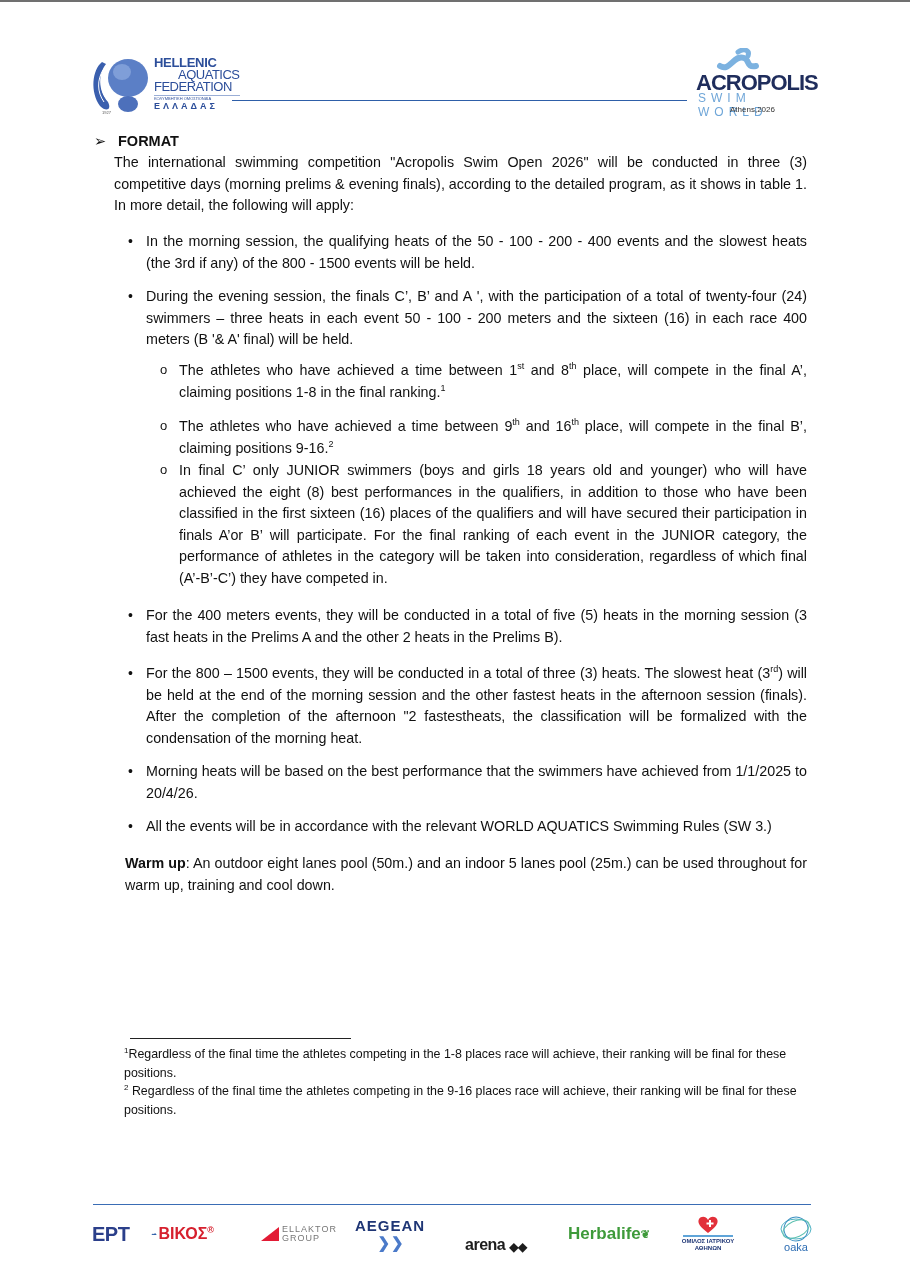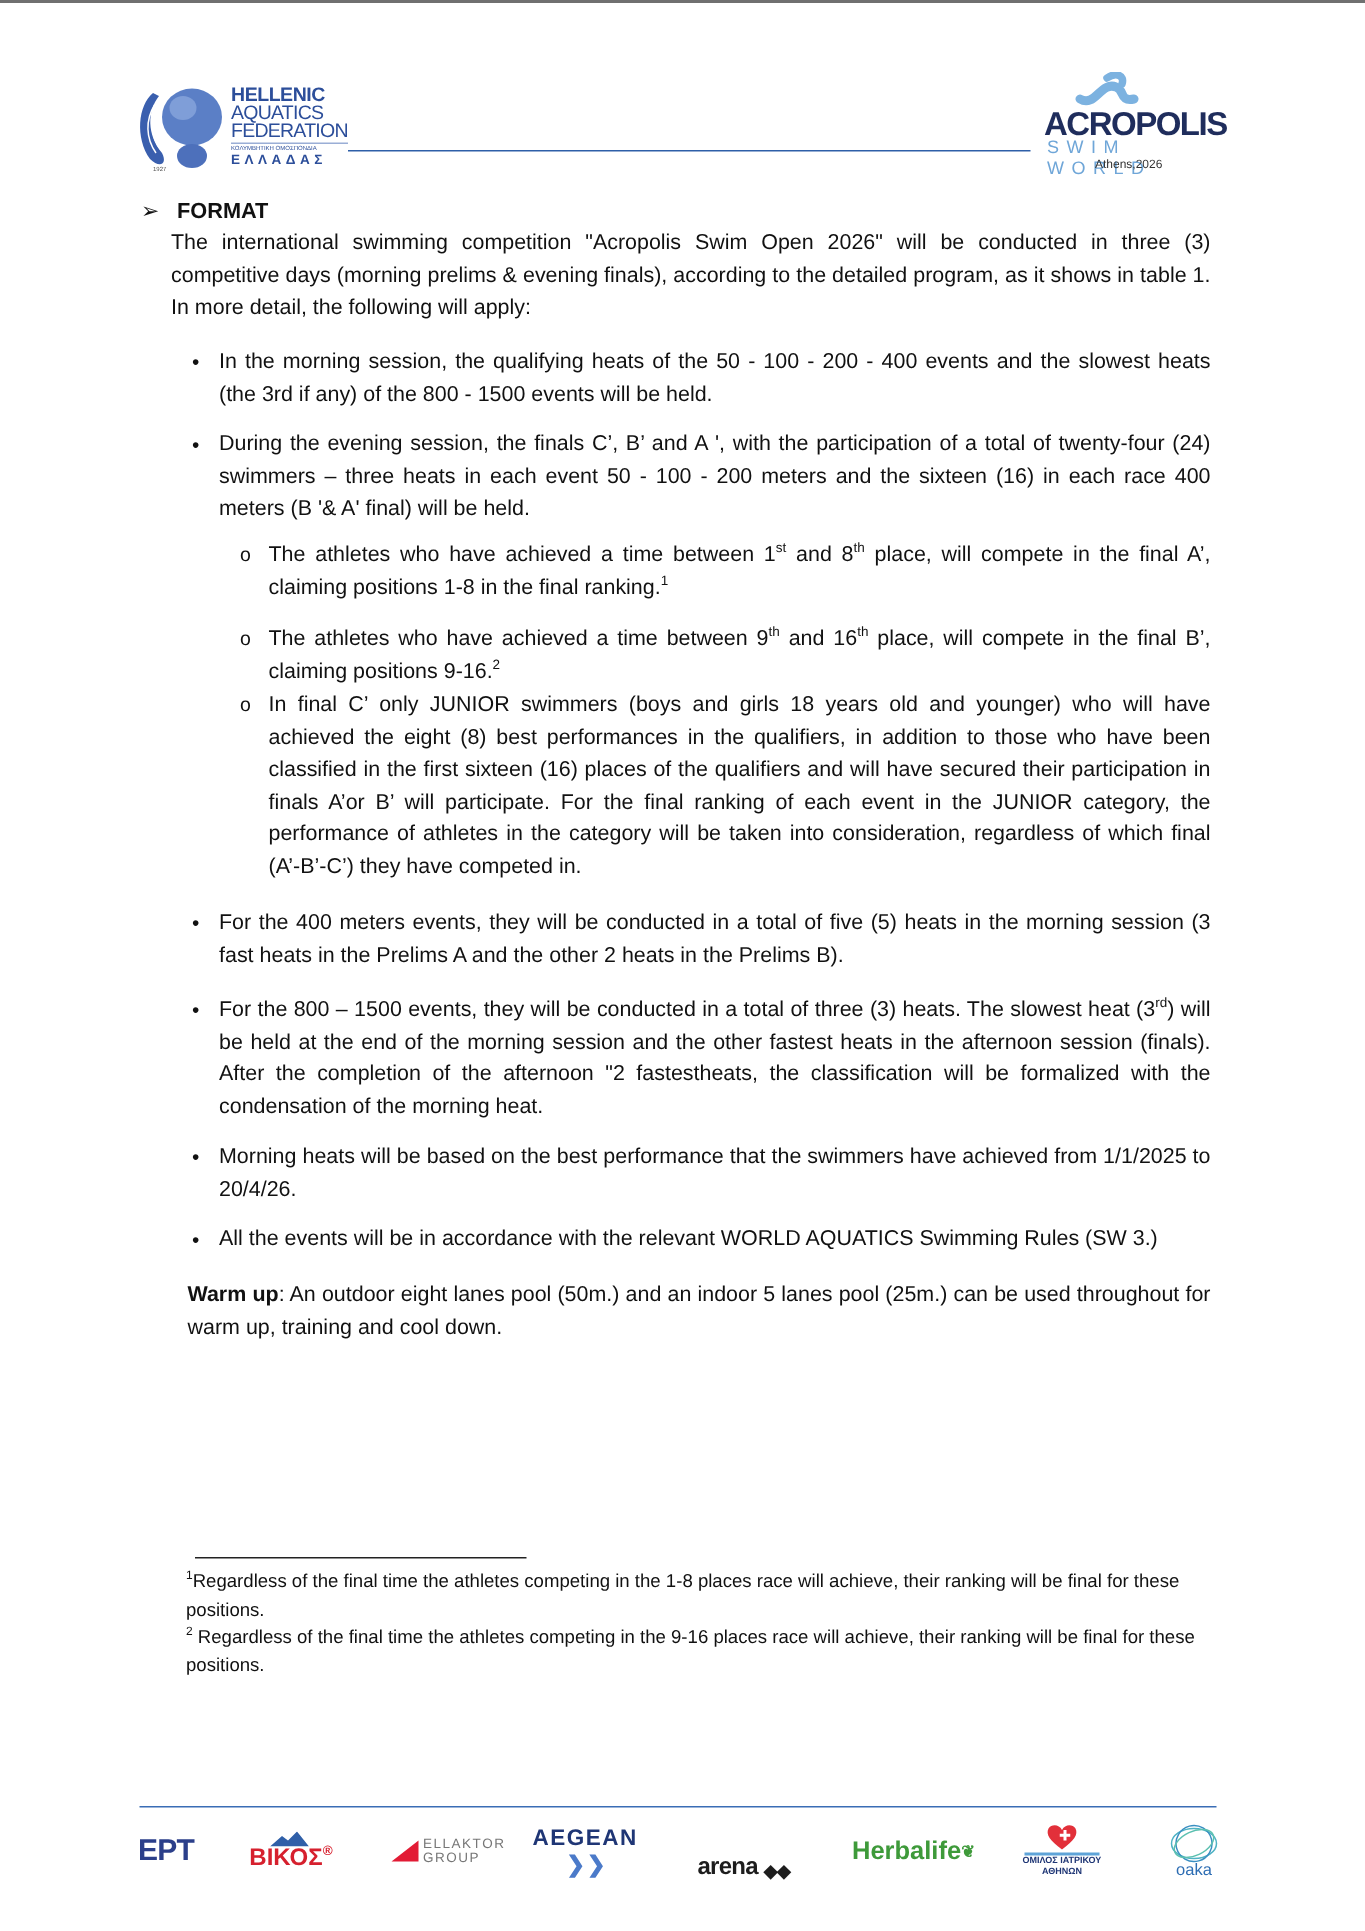--- a/index.html
+++ b/index.html
@@ -7,21 +7,21 @@
     width: 910px; height: 1287px; position: relative; overflow: hidden;
     font-family: "Liberation Sans", sans-serif; color: #111;
   }
   .top-rule { position: absolute; left: 0; top: 0; width: 910px; height: 2px; background: #707070; }
 
   
   .hdr-logo-left { position: absolute; left: 88px; top: 52px; width: 140px; height: 64px; }
   .hdr-logo-left svg { position: absolute; left: 0; top: 0; }
   .haf-text { position: absolute; left: 66px; top: 5px; font-family: "Liberation Sans", sans-serif; color: #2c4e9a; line-height: 12px; }
   .haf-text .l1 { font-size: 13px; font-weight: bold; letter-spacing: -0.3px; }
-  .haf-text .l2 { font-size: 13px; letter-spacing: -0.5px; }
+  .haf-text .l2 { font-size: 13px; letter-spacing: -0.5px; margin-left: 24px; }
   .haf-text .l3 { font-size: 13px; letter-spacing: -0.5px; }
   .haf-text .l4 { font-size: 4px; line-height: 6px; border-top: 1px solid #9aaed6; margin-top: 2px; color: #2c4e9a; }
   .haf-text .l5 { font-size: 9px; font-weight: bold; letter-spacing: 3px; line-height: 9px; }
   .hdr-line { position: absolute; left: 232px; top: 100px; width: 455px; height: 1px; background: #2e5fa8; }
   .hdr-logo-right { position: absolute; left: 694px; top: 48px; width: 125px; height: 68px; }
   .aso-title { position: absolute; left: 2px; top: 22px; font-size: 22px; font-weight: bold; color: #1f2d5c; letter-spacing: -1px; }
   .aso-sub { position: absolute; left: 4px; top: 43px; font-size: 12px; color: #6fa6d8; letter-spacing: 5px; }
   .aso-city { position: absolute; left: 36px; top: 57px; font-size: 8px; color: #333; }
 
   
@@ -40,21 +40,21 @@
 
   .fn-rule { position: absolute; left: 130px; top: 1038px; width: 221px; height: 1px; background: #222; }
   .footnotes { position: absolute; left: 124px; top: 1045px; width: 690px; font-size: 12.4px; line-height: 18.5px; }
   .footnotes div { position: relative; }
   .footnotes sup { font-size: 8px; }
 
   
   .ftr-line { position: absolute; left: 93px; top: 1204px; width: 718px; height: 1px; background: #3a6db5; }
   .sponsor { position: absolute; top: 1214px; height: 40px; display: flex; align-items: center; justify-content: center; }
   .ert { left: 92px; font-size: 20px; font-weight: bold; color: #2b3f8a; letter-spacing: -0.5px; }
-  .vikos { left: 162px; width: 64px; flex-direction: column; }
+  .vikos { left: 150px; width: 64px; flex-direction: row; }
   .vikos .mtn { width: 40px; height: 10px; }
   .vikos .name { font-size: 16px; font-weight: bold; color: #d6202e; line-height: 16px; }
   .ellaktor { left: 254px; width: 90px; }
   .ellaktor .tri { width: 0; height: 0; border-left: 18px solid transparent; border-bottom: 14px solid #e21b35; margin-right: 3px; }
   .ellaktor .txt { font-size: 9px; line-height: 9px; color: #777; letter-spacing: 1px; }
   .aegean { left: 355px; font-size: 15px; font-weight: bold; color: #1f3675; letter-spacing: 1px; flex-direction: column; }
   .aegean .chev { color: #4b7ac9; font-size: 15px; margin-left: 2px; }
   .arena { left: 465px; font-size: 16px; font-weight: bold; color: #1d1d1d; letter-spacing: -0.5px; align-items: flex-end; }
   .arena .mark { margin-left: 4px; font-size: 12px; }
   .herbalife { left: 568px; font-size: 17px; font-weight: bold; color: #3e9a3a; }

